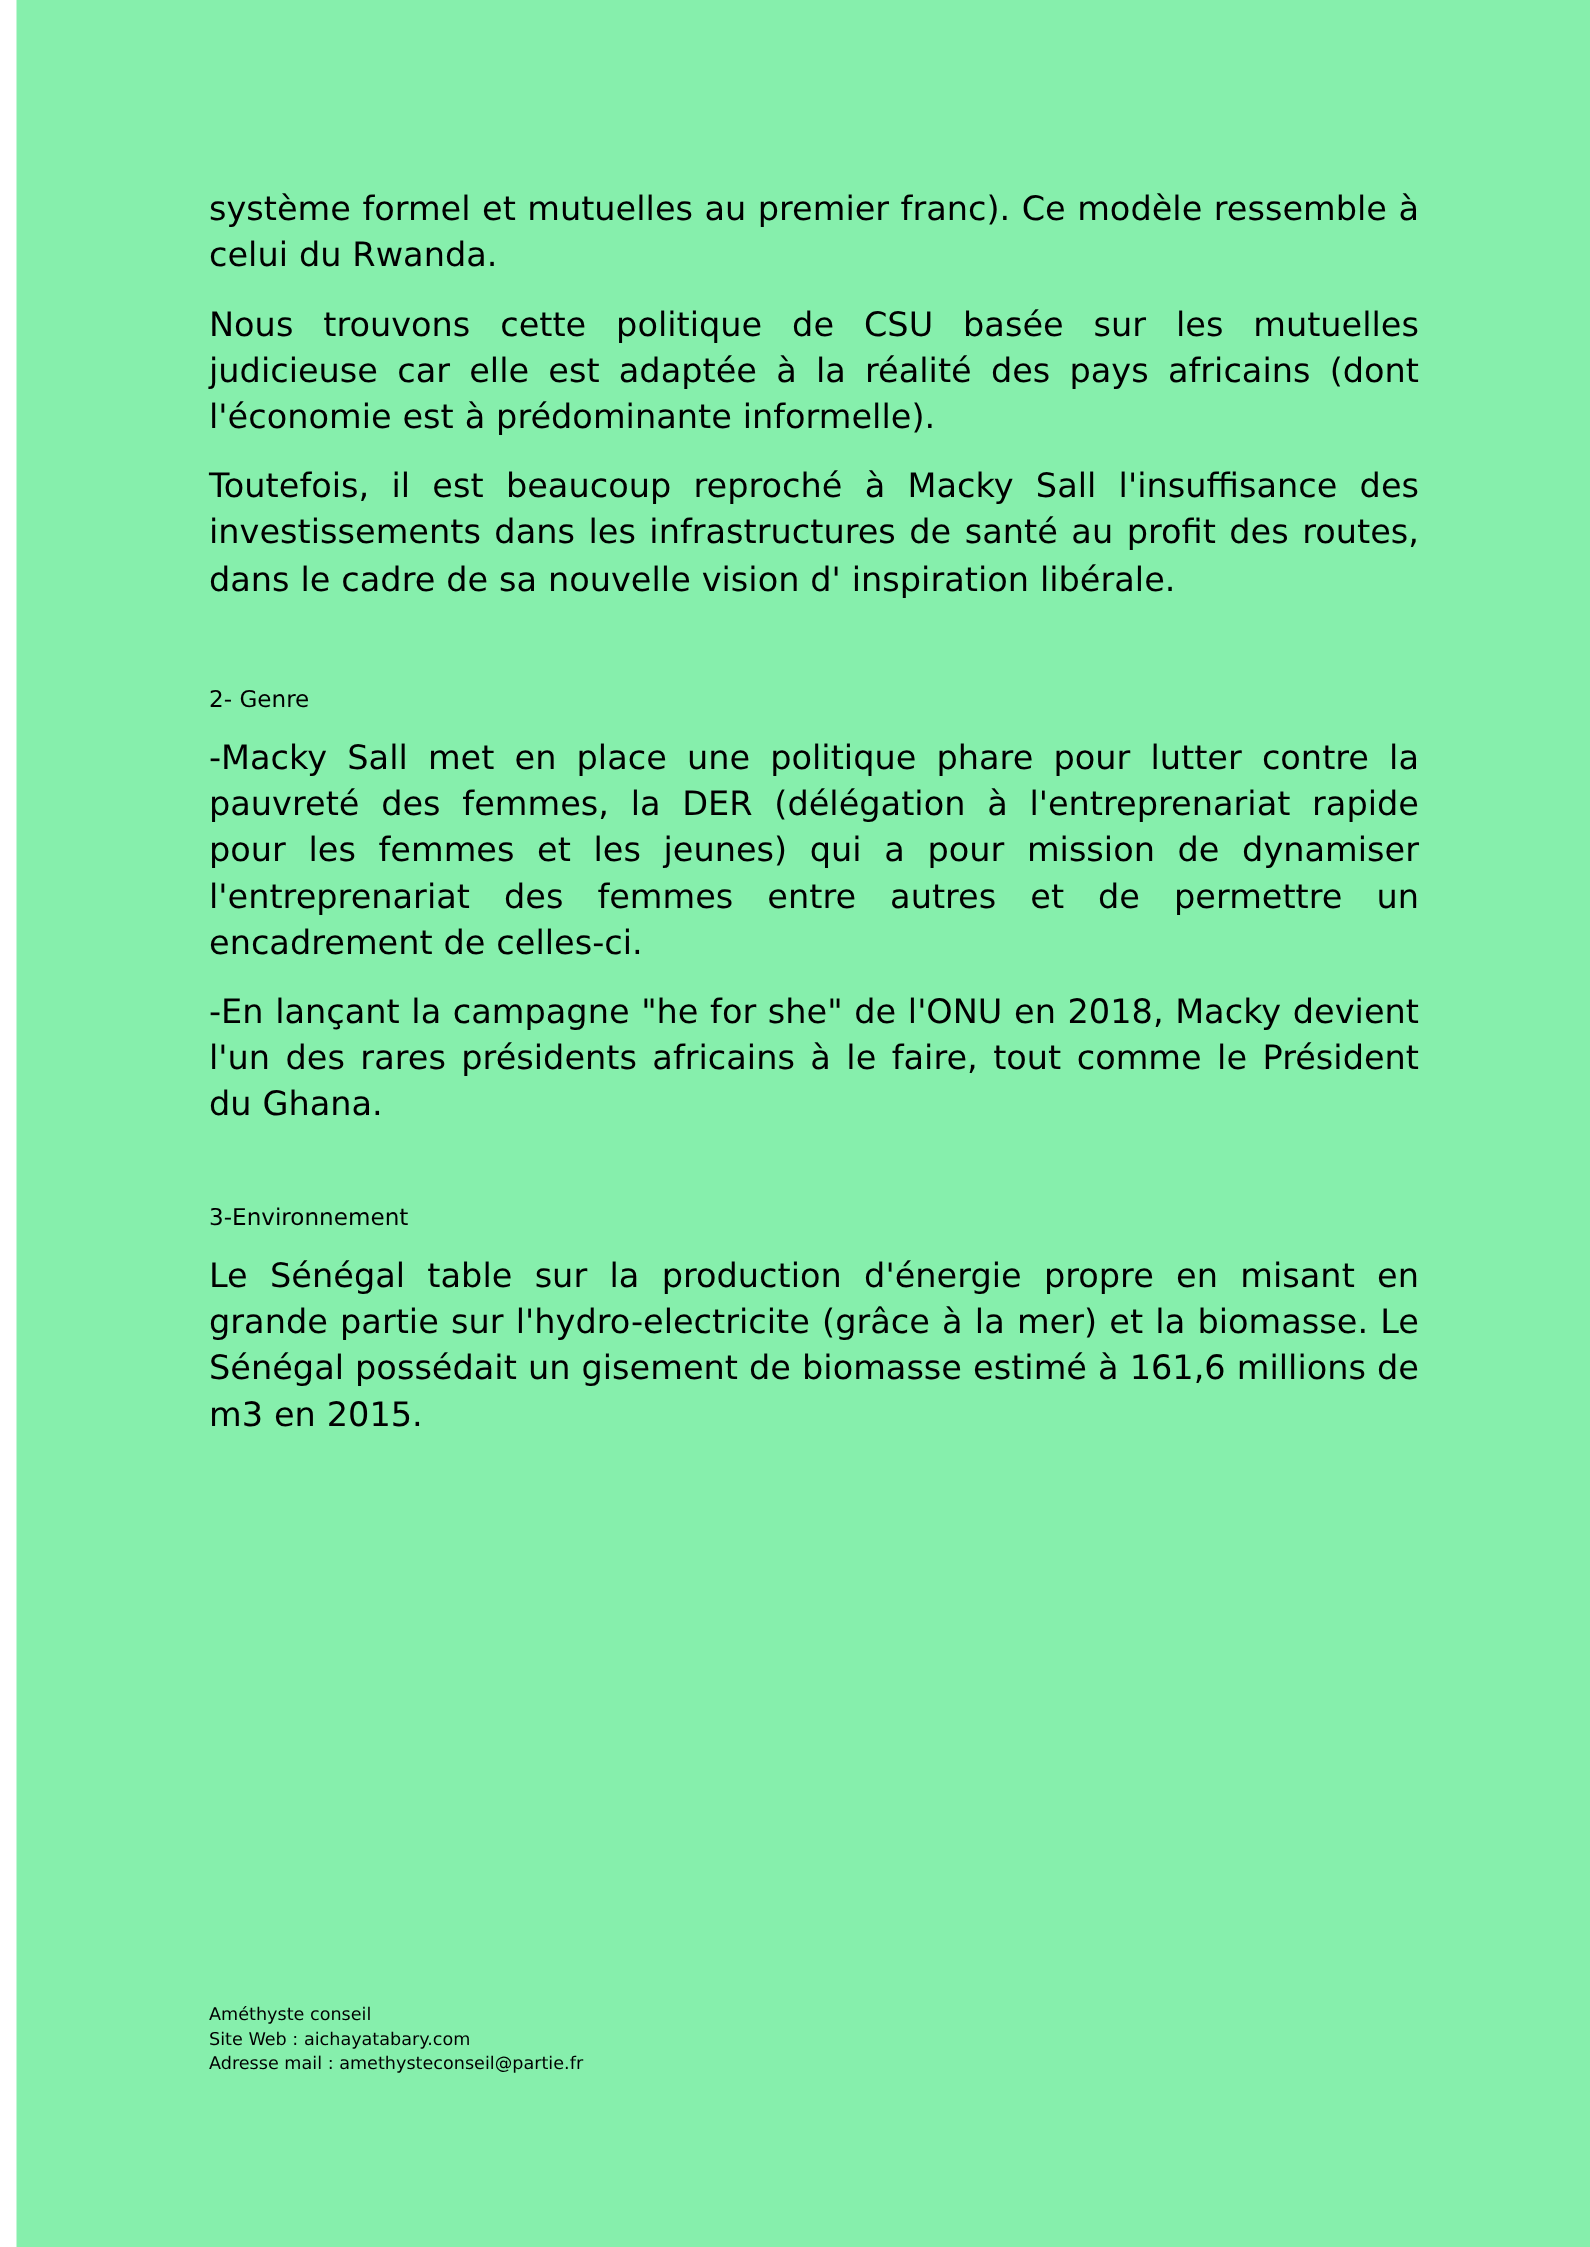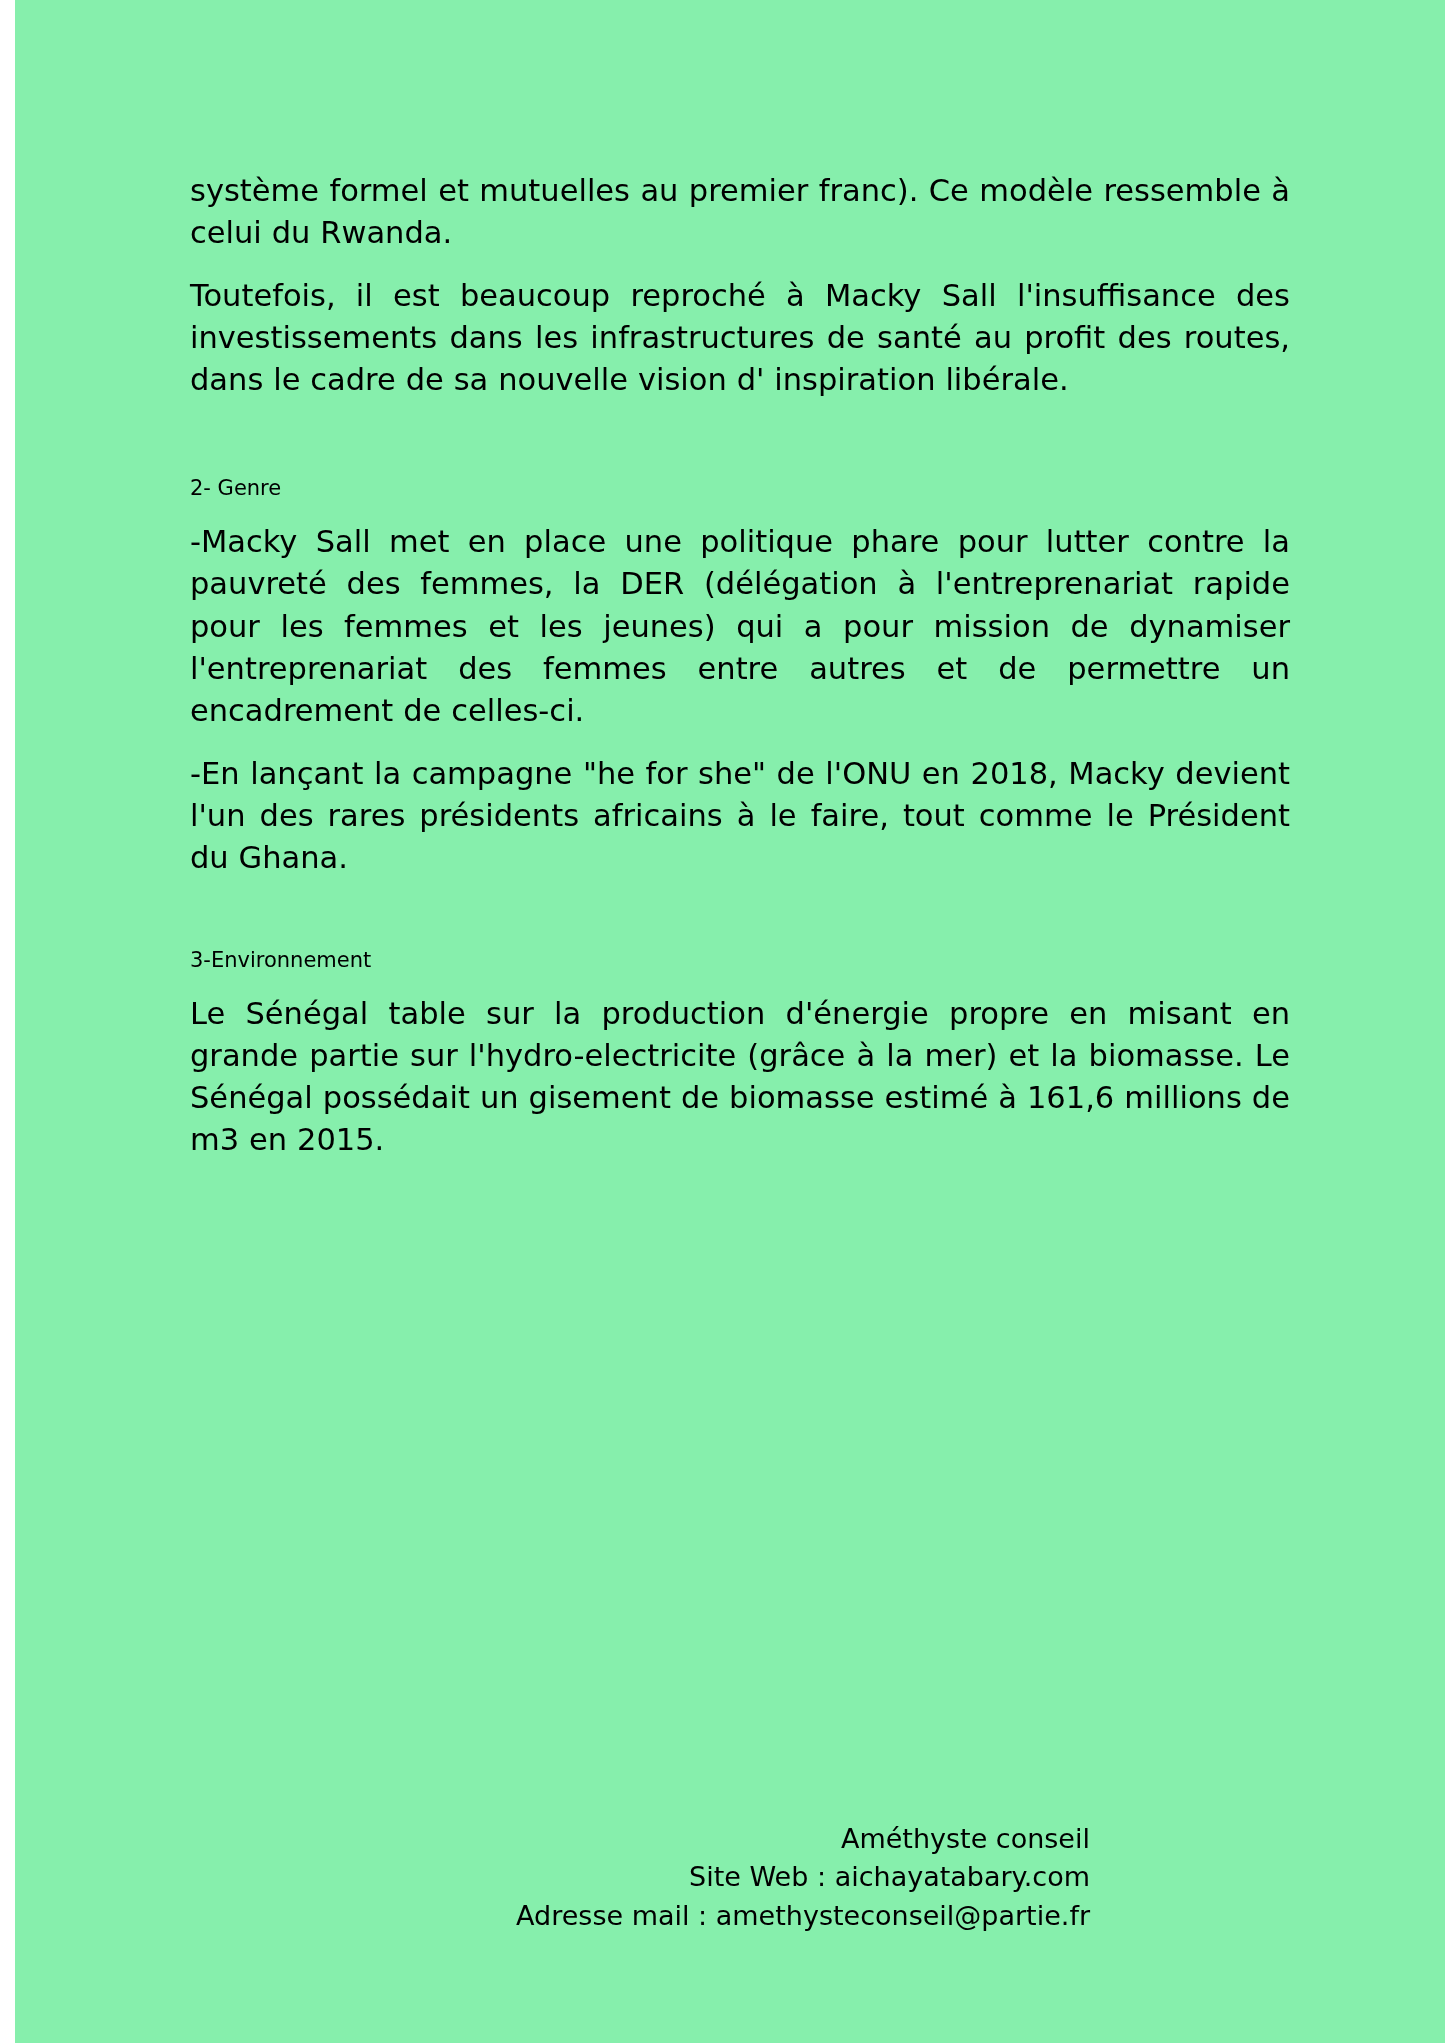--- a/index.html
+++ b/index.html
@@ -46,35 +46,36 @@
     margin: 0 0 18px 0;
     text-align: left;
   }
   .spacer-lg { height: 52px; }
   .spacer-md { height: 46px; }
   .footer {
     position: absolute;
     left: 175px;
     top: 1820px;
     width: 900px;
-    font-size: 27px;
+    font-size: 16px;
     line-height: 1.42;
-    text-align: right;
+    text-align: left;
   }
   .footer div { margin: 0; padding: 0; }
 </style>
 </head>
 <body>
 
 <div class="page">
 
   <div class="content">
 
     <p class="body-par">système formel et mutuelles au premier franc). Ce modèle ressemble à celui du Rwanda.</p>
 
+    <p class="body-par">Nous trouvons cette politique de CSU basée sur les mutuelles judicieuse car elle est adaptée à la réalité des pays africains (dont l'économie est à prédominante informelle).</p>
 
     <p class="body-par">Toutefois, il est beaucoup reproché à Macky Sall l'insuffisance des investissements dans les infrastructures de santé au profit des routes, dans le cadre de sa nouvelle vision d' inspiration libérale.</p>
 
     <div class="spacer-lg"></div>
 
     <div class="heading">2- Genre</div>
 
     <p class="body-par">-Macky Sall met en place une politique phare pour lutter contre la pauvreté des femmes, la DER (délégation à l'entreprenariat rapide pour les femmes et les jeunes) qui a pour mission de dynamiser l'entreprenariat des femmes entre autres et de permettre un encadrement de celles-ci.</p>
 
     <p class="body-par">-En lançant la campagne "he for she" de l'ONU en 2018, Macky devient l'un des rares présidents africains à le faire, tout comme le Président du Ghana.</p>

